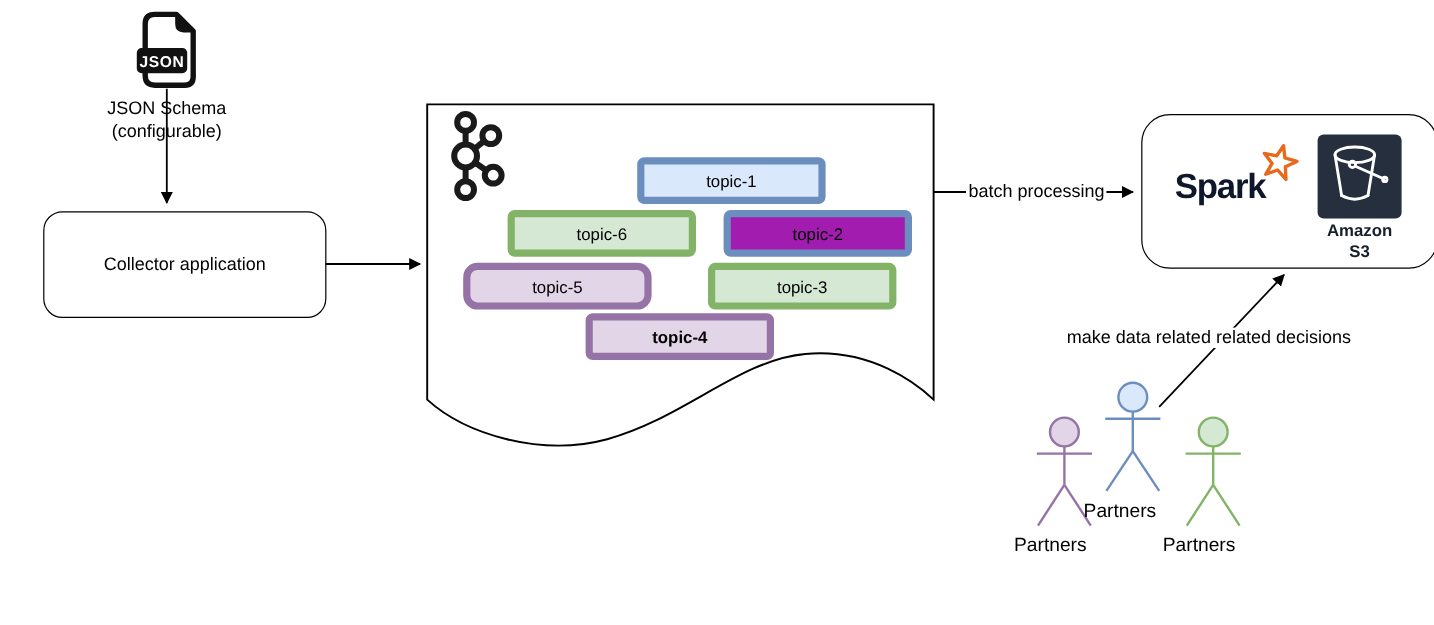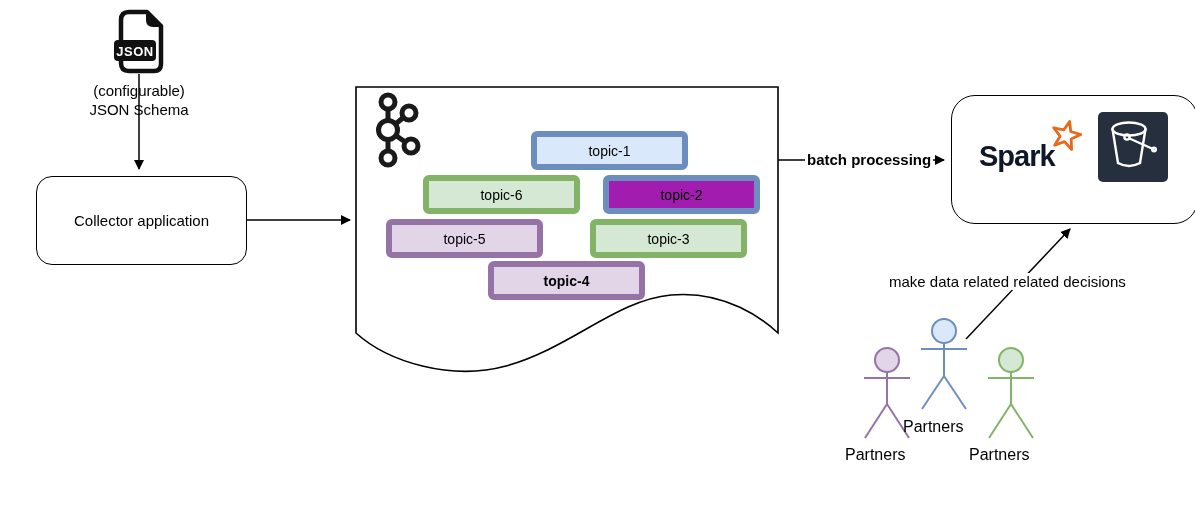--- a/index.html
+++ b/index.html
@@ -1,34 +1,34 @@
 <!DOCTYPE html>
 <html><head>
 <meta charset="utf-8">
 <style>
   html,body{margin:0;padding:0;background:#fff;}
   .canvas{position:relative;width:1195px;height:521px;background:#ffffff;overflow:hidden;
           font-family:"Liberation Sans",sans-serif;color:#000;margin-left:26px;}
   .layer{position:absolute;left:0;top:0;z-index:0;}
   .node{position:absolute;box-sizing:border-box;background:#fff;border:1.5px solid #000;
         display:flex;align-items:center;justify-content:center;z-index:1;}
-  .collector{left:10px;top:176px;width:211px;height:89px;border-radius:16px;font-size:15px;}
+  .collector{left:10px;top:176px;width:236px;height:89px;border-radius:16px;font-size:15px;}
   .destbox{left:925px;top:95px;width:247px;height:129px;border-radius:24px;background:#fff;z-index:1;position:absolute;box-sizing:border-box;border:1.5px solid #000;}
   .chip{position:absolute;width:145px;height:27px;border:6px solid #ef4444;border-radius:6px;
         display:flex;align-items:center;justify-content:center;font-size:14px;z-index:2;background:#eee;}
   .chip-0{left:505px;top:131px;} 
   .chip-1{left:577px;top:175px;} 
   .chip-2{left:564px;top:219px;} 
   .chip-3{left:462px;top:261px;font-weight:bold;} 
-  .chip-4{left:360px;top:219px;} 
+  .chip-4{left:360px;top:219px;border-radius:12px;} 
   .chip-5{left:397px;top:175px;} 
   .caption{position:absolute;left:33px;top:81px;width:160px;text-align:center;
            font-size:15px;line-height:19px;z-index:2;}
   .linelabel{position:absolute;font-size:15px;background:#fff;padding:0 2px;z-index:2;white-space:nowrap;}
-  .batchlabel{left:779px;top:151px;font-weight:bold;}
+  .batchlabel{left:779px;top:151px;}
   .decisionslabel{left:861px;top:273px;}
   .sparkword{position:absolute;left:953px;top:140px;font-size:29px;font-weight:bold;
              color:#0f172a;letter-spacing:-1px;z-index:2;}
   .sparkstar{position:absolute;left:1023px;top:119px;z-index:3;}
   .s3icon{position:absolute;left:1072px;top:112px;width:70px;height:70px;border-radius:5px;
           background:#252f3e;z-index:2;display:flex;align-items:center;justify-content:center;}
   .s3label{position:absolute;left:1064px;top:184px;width:86px;text-align:center;font-size:14px;
            font-weight:bold;color:#16202c;line-height:17px;z-index:2;}
   .partnerlabel{position:absolute;width:84px;text-align:left;font-size:16px;z-index:2;}
   .pl-0{left:819px;top:446px;}
@@ -89,22 +89,22 @@
     <g fill="none" stroke-width="2" stroke="#82b366">
       <circle cx="985" cy="360" r="12" fill="#d5e8d4"></circle>
       <line x1="985" y1="372" x2="985" y2="404"></line>
       <line x1="962" y1="378" x2="1008" y2="378"></line>
       <line x1="985" y1="404" x2="963" y2="438"></line>
       <line x1="985" y1="404" x2="1007" y2="438"></line>
     </g>
   </svg>
 
   <div class="caption">
+    <div>JSON Schema</div>
     <div>(configurable)</div>
-    <div>JSON Schema</div>
   </div>
 
   <div class="node collector">
     <span>Collector application</span>
   </div>
 
   <div class="chip chip-0" style="background: rgb(218, 232, 252); border-color: rgb(108, 142, 191);">topic-1</div>
   <div class="chip chip-1" style="background: #a21caf; border-color: rgb(108, 142, 191);">topic-2</div>
   <div class="chip chip-2" style="background: rgb(213, 232, 212); border-color: rgb(130, 179, 102);">topic-3</div>
   <div class="chip chip-3" style="background: rgb(225, 213, 231); border-color: rgb(150, 115, 166);">topic-4</div>
@@ -125,18 +125,22 @@
         <ellipse cx="31" cy="17" rx="16.5" ry="6.5"></ellipse>
         <line x1="14.5" y1="17" x2="20" y2="51"></line>
         <line x1="47.5" y1="17" x2="42" y2="51"></line>
         <path d="M 20 51 Q 31 57 42 51"></path>
         <circle cx="29" cy="25" r="2.6"></circle>
         <line x1="31.5" y1="26.5" x2="55" y2="37"></line>
         <circle cx="56" cy="37.5" r="1.8"></circle>
       </g>
     </svg>
   </div>
+  <div class="s3label">
+    <div>Amazon</div>
+    <div>S3</div>
+  </div>
 
   <div class="partnerlabel pl-0">Partners</div>
   <div class="partnerlabel pl-1">Partners</div>
   <div class="partnerlabel pl-2">Partners</div>
 
 </div>
 
 </body></html>

